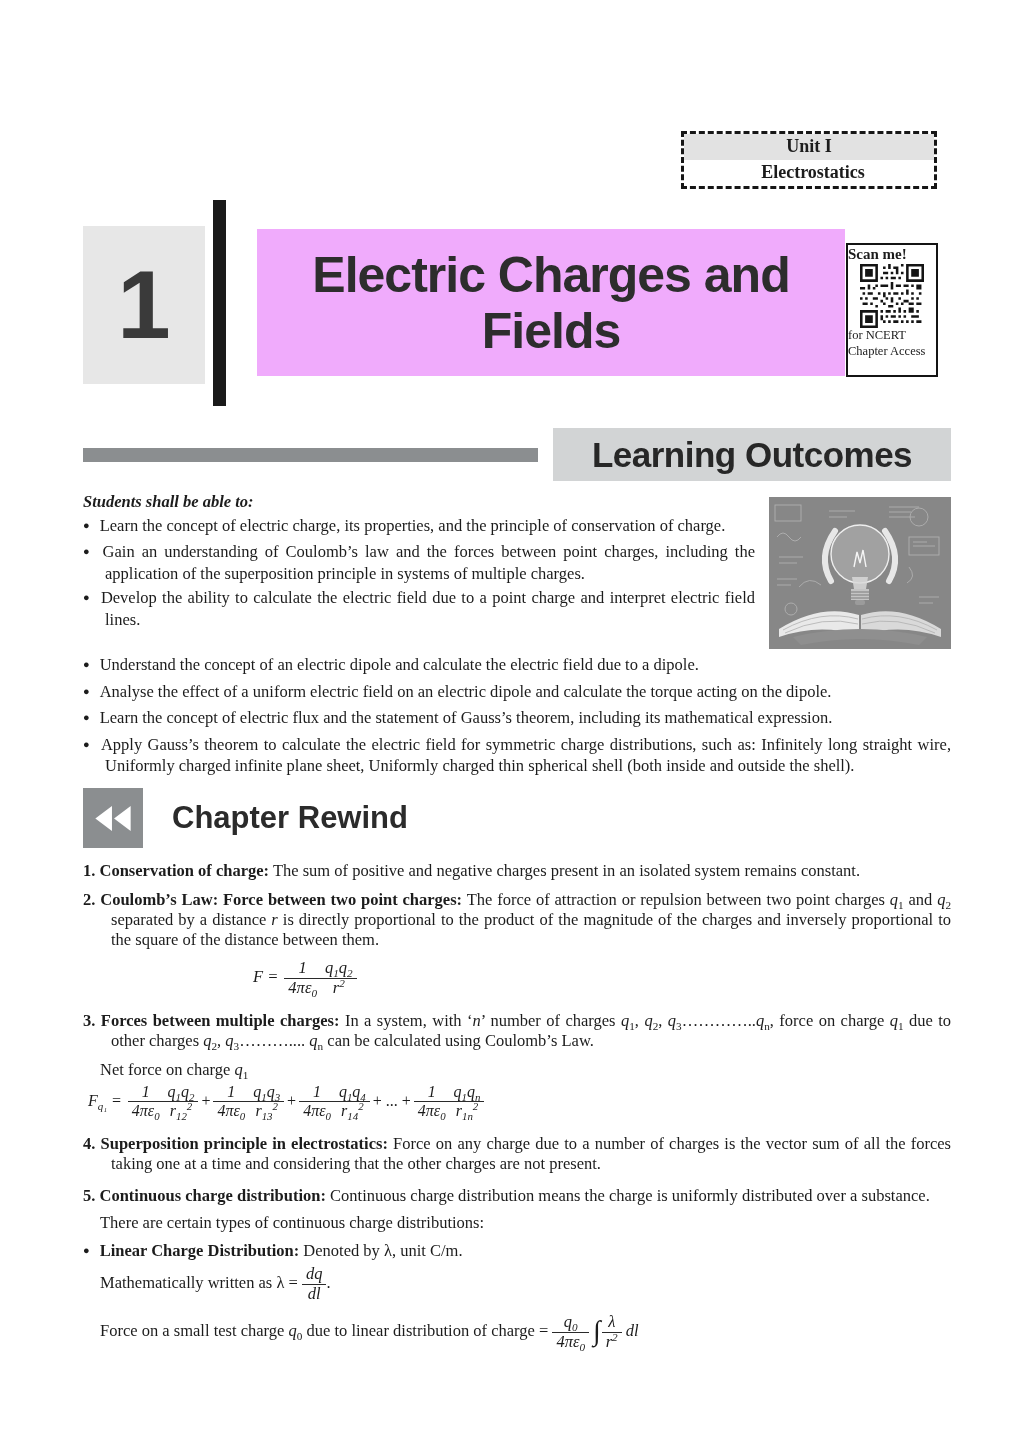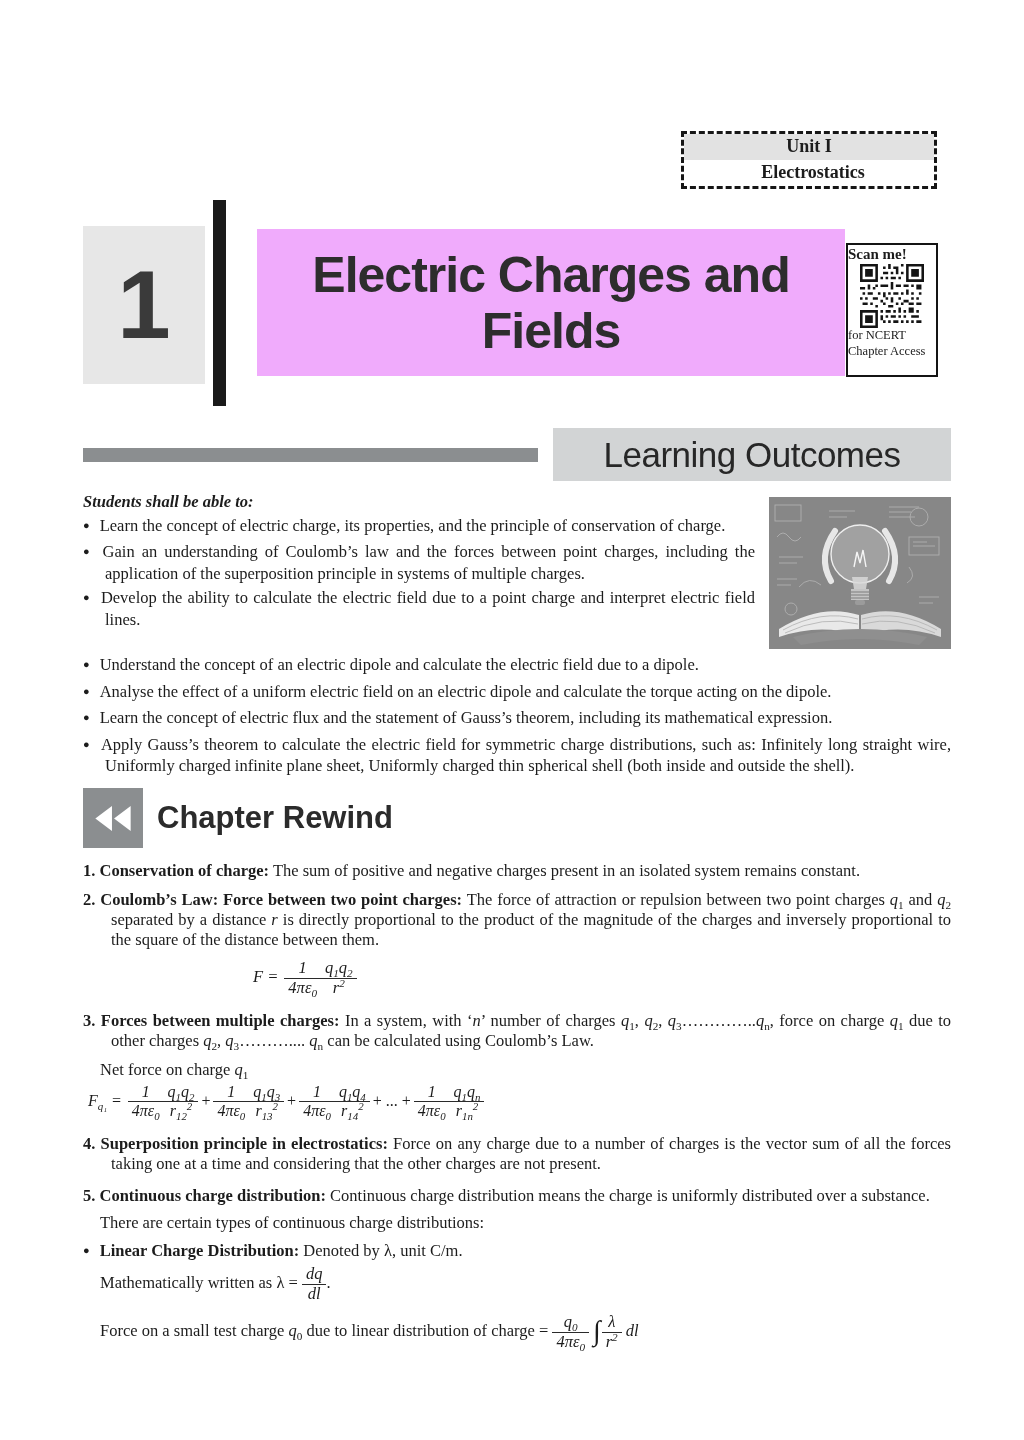--- a/index.html
+++ b/index.html
@@ -29,34 +29,34 @@
   .qr-box{position:absolute;left:846px;top:243px;width:92px;height:134px;border:2px solid #141414;
           box-sizing:border-box;text-align:left;padding-top:1px;background:#fff;}
   .qr-scan{font-weight:bold;font-size:15px;line-height:1.15;}
   .qr-svg{width:64px;height:64px;display:block;margin:1px auto 0;}
   .qr-cap{font-size:12.5px;line-height:1.22;}
 
   
   .lo-bar{position:absolute;left:83px;top:448px;width:455px;height:14px;background:#8b8e90;}
   .lo-box{position:absolute;left:553px;top:428px;width:398px;height:53px;background:#d2d4d5;
           display:flex;align-items:center;justify-content:center;}
-  .lo-title{font-family:"Liberation Sans","DejaVu Sans",sans-serif;font-weight:400;font-size:35px;
+  .lo-title{font-family:"Liberation Sans","DejaVu Sans",sans-serif;font-weight:700;font-size:35px;
             color:#272727;letter-spacing:-0.5px;}
 
   
   .outcomes{position:absolute;left:83px;top:492px;width:868px;font-size:16.5px;line-height:19.5px;
             text-align:justify;}
   .photo{float:right;width:182px;height:152px;margin:5px 0 6px 14px;}
   .intro{font-weight:bold;margin-bottom:4px;font-style:italic;}
   .b-item{padding-left:22px;text-indent:-22px;margin-bottom:5px;}
   .dot{font-size:11px;margin-right:10px;position:relative;top:-2px;}
   .after-photo{clear:right;}
 
   
-  .rw-head{position:absolute;left:83px;top:788px;display:flex;align-items:center;gap:14px;}
+  .rw-head{position:absolute;left:83px;top:788px;display:flex;align-items:center;gap:29px;}
   .rw-icon-box{width:60px;height:60px;background:#8b8e90;display:flex;align-items:center;justify-content:center;}
   .rw-icon-box svg{width:38px;height:27px;}
   .rw-title{font-family:"Liberation Sans","DejaVu Sans",sans-serif;font-weight:700;font-size:31px;color:#2b2b2b;}
 
   
   .rewind-list{position:absolute;left:83px;top:861px;width:868px;font-size:16.5px;line-height:20px;
                text-align:justify;}
   .n-item{padding-left:28px;text-indent:-28px;margin-bottom:9px;}
   .n-num,.n-label{font-weight:bold;}
   .sub-line{margin-left:17px;margin-bottom:3px;}

